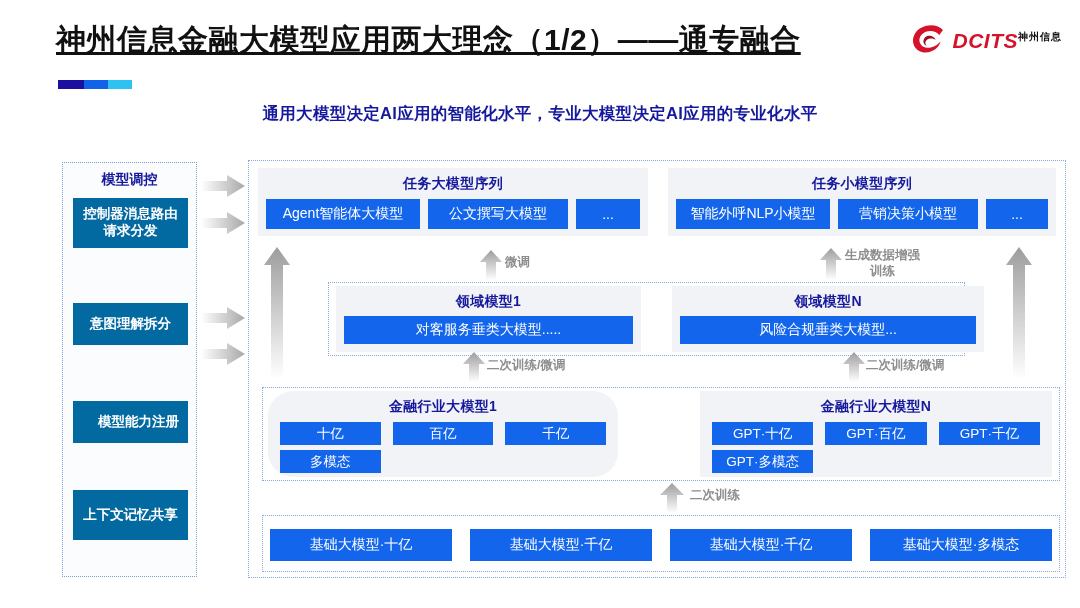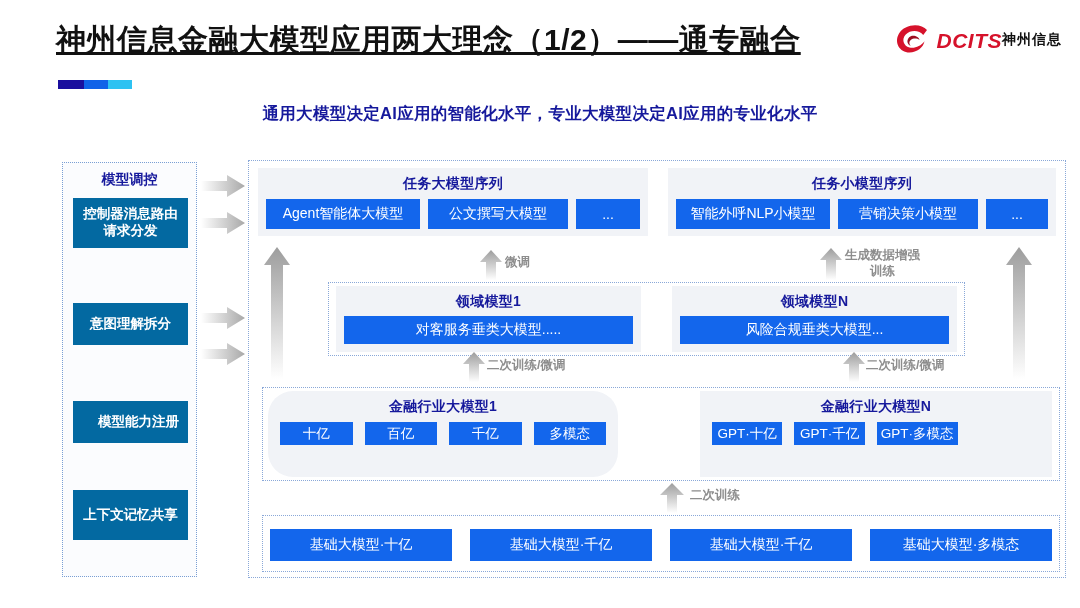--- a/index.html
+++ b/index.html
@@ -28,21 +28,21 @@
     position: absolute; left: 0; right: 0; top: 103px;
     text-align: center; font-size: 16.5px; font-weight: bold;
     color: #16199c; letter-spacing: .3px;
   }
 
   
   .logo { position: absolute; right: 18px; top: 20px; display: flex; align-items: center; gap: 5px; }
   .logo-mark { width: 40px; height: 40px; flex: none; }
   .logo-txt { display: flex; flex-direction: row; line-height: 1; }
   .logo-en { font-size: 21px; font-weight: bold; color: #d6122b; letter-spacing: .5px; font-style: italic; }
-  .logo-cn { font-size: 14px; font-weight: bold; color: #111; letter-spacing: 1px; margin-top: 2px; }
+  .logo-cn { font-size: 10px; font-weight: bold; color: #111; letter-spacing: 1px; margin-top: 2px; }
 
   
   .sidebar {
     position: absolute; left: 62px; top: 162px; width: 135px; height: 415px;
     border: 1px dotted #7a9fd4; background: #fbfcfe;
   }
   .sidebar-title {
     position: absolute; left: 0; right: 0; top: 8px; text-align: center;
     font-size: 14px; font-weight: bold; color: #16199c;
   }
@@ -86,33 +86,33 @@
   .task-row .bluebox.wide  { flex: 0 0 154px; }
   .task-row .bluebox.wide2 { flex: 0 0 140px; }
   .task-row .bluebox.small { flex: 1 1 auto; }
 
   
   .domain-frame {
     position: absolute; left: 328px; top: 282px; width: 637px; height: 74px;
     border: 1px dotted #8aa8d8;
   }
   .p-dom-l { left: 336px; top: 286px; width: 305px; height: 66px; }
-  .p-dom-r { left: 672px; top: 286px; width: 285px; height: 66px; }
+  .p-dom-r { left: 672px; top: 286px; width: 312px; height: 66px; }
   .dom-box { position: absolute; left: 8px; right: 8px; top: 30px; height: 28px; }
 
   
   .fin-frame {
     position: absolute; left: 262px; top: 387px; width: 798px; height: 94px;
     border: 1px dotted #8aa8d8;
   }
   .p-fin-l { left: 268px; top: 391px; width: 350px; height: 86px; border-radius: 25px; }
   .p-fin-r { left: 700px; top: 391px; width: 352px; height: 86px; }
   .grid2 {
     position: absolute; left: 12px; right: 12px; top: 31px;
-    display: grid; grid-template-columns: 1fr 1fr 1fr 1fr; gap: 5px 12px;
+    display: grid; grid-template-columns: 1fr 1fr 1fr; gap: 5px 12px;
   }
   .grid2 .bluebox { height: 23px; font-size: 13.5px; }
 
   
   .base-frame {
     position: absolute; left: 262px; top: 515px; width: 798px; height: 57px;
     border: 1px dotted #8aa8d8;
   }
   .base-row {
     position: absolute; left: 270px; top: 529px; width: 782px; height: 32px;
@@ -230,20 +230,21 @@
       <div class="bluebox">十亿</div>
       <div class="bluebox">百亿</div>
       <div class="bluebox">千亿</div>
       <div class="bluebox">多模态</div>
     </div>
   </div>
   <div class="panel p-fin-r">
     <div class="panel-title">金融行业大模型N</div>
     <div class="grid2">
       <div class="bluebox">GPT·十亿</div>
+      <div class="bluebox">GPT·百亿</div>
       <div class="bluebox">GPT·千亿</div>
       <div class="bluebox">GPT·多模态</div>
     </div>
   </div>
 
   <div class="base-frame"></div>
   <div class="base-row">
     <div class="bluebox">基础大模型·十亿</div>
     <div class="bluebox">基础大模型·千亿</div>
     <div class="bluebox">基础大模型·千亿</div>

